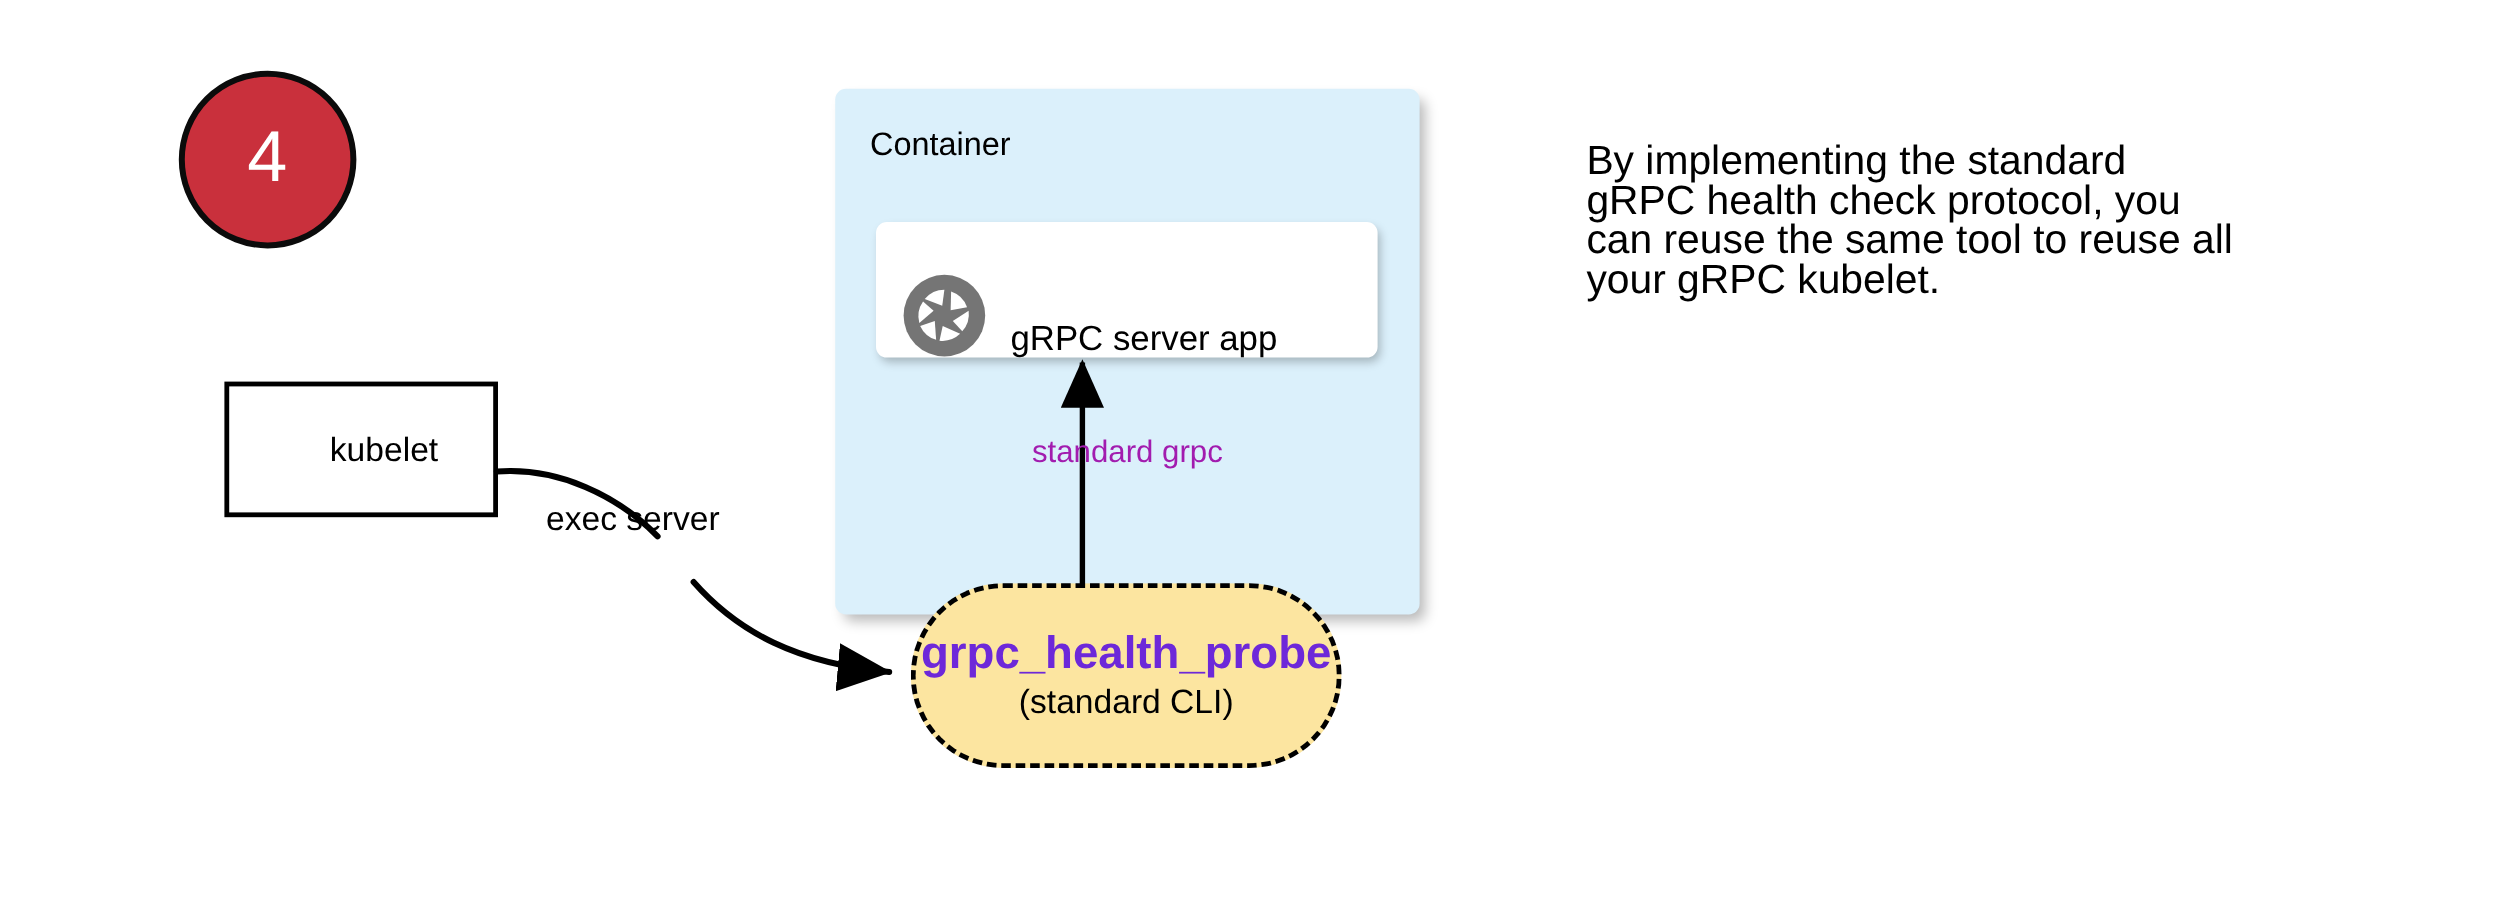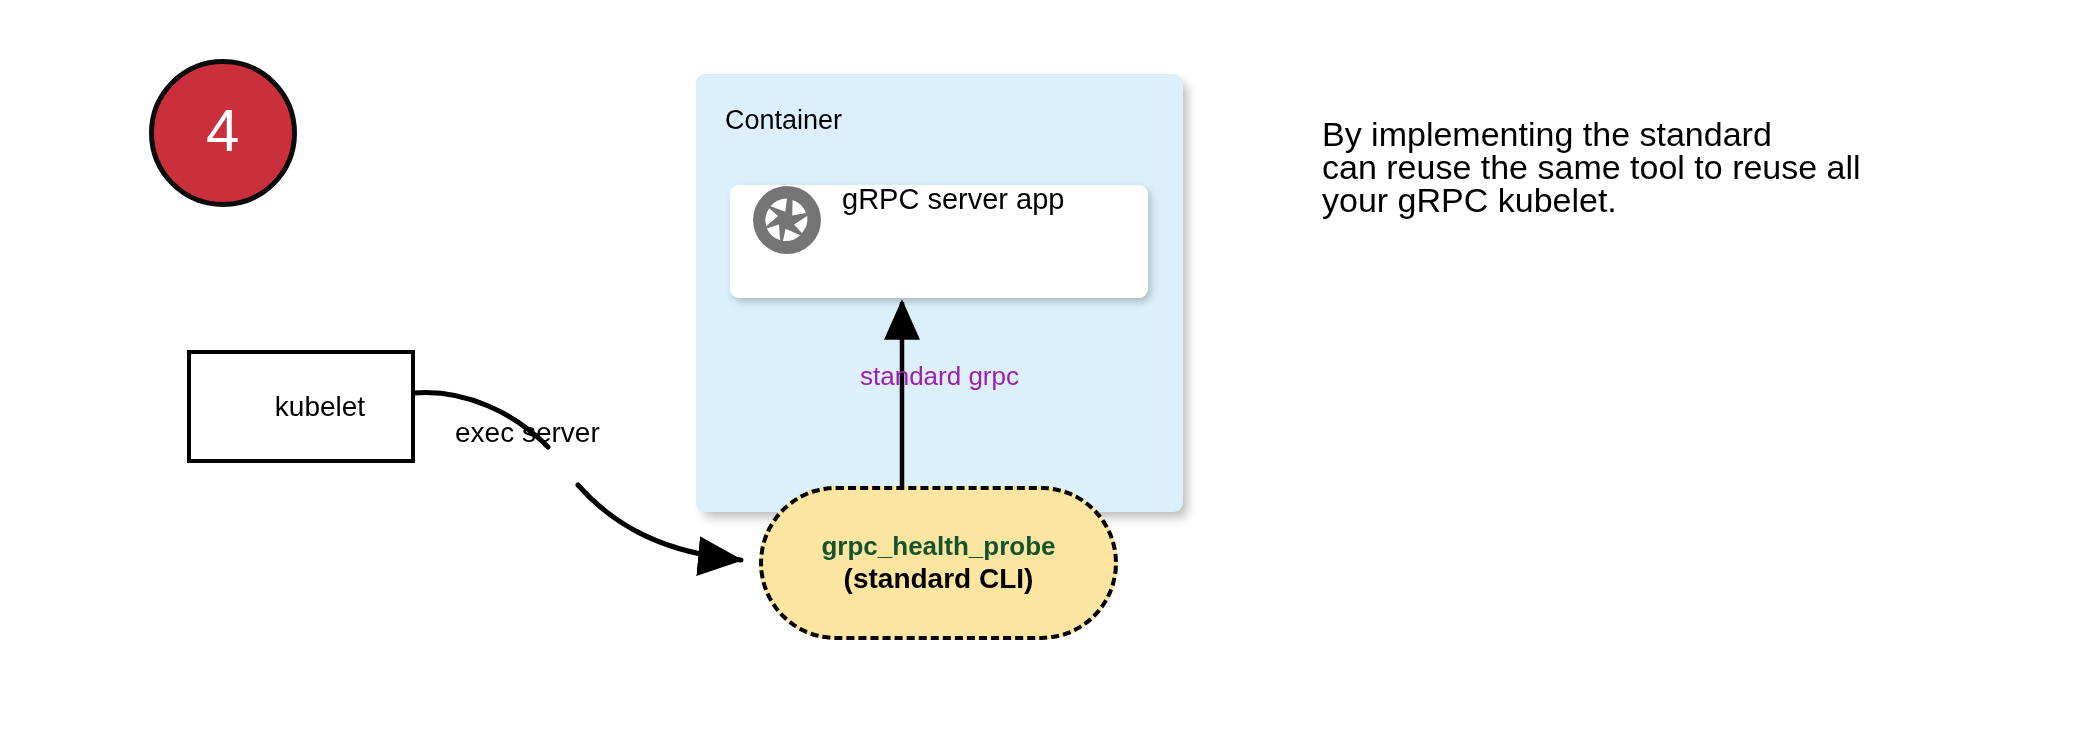--- a/index.html
+++ b/index.html
@@ -41,21 +41,21 @@
     line-height: 1;
     letter-spacing: 0.5px;
     padding-bottom: 4px;
     user-select: none;
   }
 
   
   .kubelet-box {
     position: absolute;
     left: 187px;
-    top: 350px;
+    top: 318px;
     width: 228px;
     height: 113px;
     background: #ffffff;
     border: 4px solid #000000;
     box-sizing: border-box;
     display: flex;
     align-items: center;
     justify-content: center;
     padding-left: 38px;
   }
@@ -89,21 +89,21 @@
   .app-card {
     position: absolute;
     left: 34px;
     top: 111px;
     width: 418px;
     height: 113px;
     background: #ffffff;
     border-radius: 9px;
     box-shadow: 3px 4px 8px -1px rgba(0,0,0,0.25);
     display: flex;
-    align-items: flex-start;
+    align-items: flex-end;
   }
   .app-card-icon {
     margin-left: 22px;
     width: 70px;
     height: 70px;
     flex: 0 0 auto;
     display: block;
   }
   .app-card-label {
     margin-left: 20px;
@@ -122,31 +122,30 @@
     background: #fce5a0;
     border: 4px dashed #000000;
     border-radius: 80px;
     box-sizing: border-box;
     display: flex;
     flex-direction: column;
     align-items: center;
     justify-content: center;
   }
   .probe-title {
-    font-size: 26px;
+    font-size: 38px;
     font-weight: bold;
-    color: #14532d;
+    color: #6d28d9;
     line-height: 1.08;
   }
   .probe-subtitle {
     font-size: 28px;
     color: #000000;
     line-height: 1.12;
     margin-top: 3px;
-    font-weight: bold;
   }
 
   
   .protocol-arrow {
     position: absolute;
     left: 194px;
     top: 222px;
     width: 24px;
     height: 196px;
     overflow: visible;
@@ -255,17 +254,18 @@
 
     <div class="probe-pill">
       <div class="probe-title">grpc_health_probe</div>
       <div class="probe-subtitle">(standard CLI)</div>
     </div>
 
   </div>
 
   <div class="side-note">
     <span>By implementing the standard</span>
+    <span>gRPC health check protocol, you</span>
     <span>can reuse the same tool to reuse all</span>
     <span>your gRPC kubelet.</span>
   </div>
 
 </div>
 
 </body></html>

